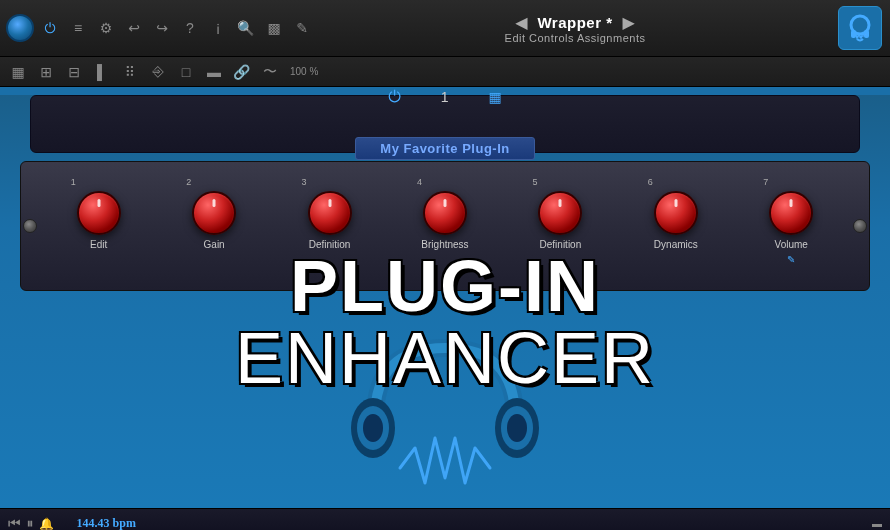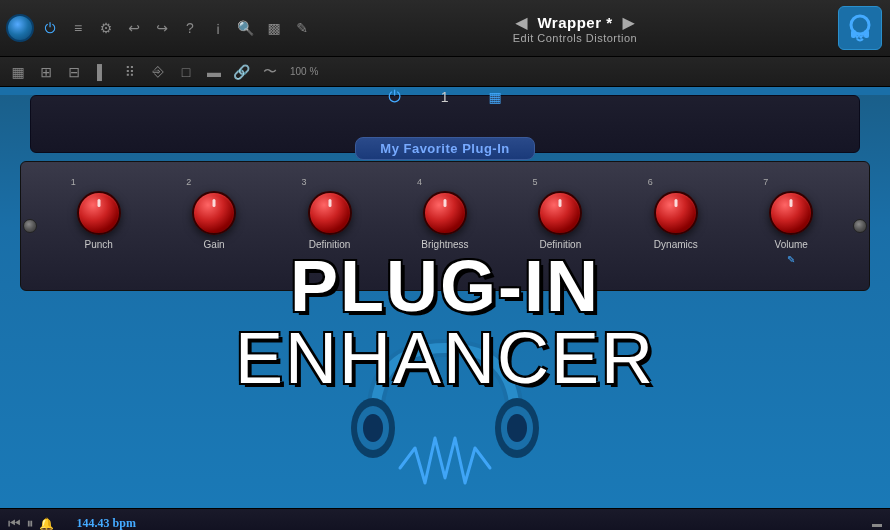--- a/index.html
+++ b/index.html
@@ -166,21 +166,21 @@
     }
 
     .header-calendar {
       color: #4af;
       font-size: 14px;
     }
 
     .plugin-name-display {
       background: linear-gradient(180deg, #2a4a8a 0%, #1a3a7a 100%);
       border: 1px solid #3a5a9a;
-      border-radius: 8px;
+      border-radius: 3px;
       padding: 3px 24px;
       color: #7af;
       font-size: 13px;
       font-weight: bold;
       letter-spacing: 0.5px;
       margin-top: 27px;
     }
 
     
     .plugin-unit {
@@ -364,21 +364,21 @@
     <div class="toolbar-icon">▩</div>
     <div class="toolbar-icon">✎</div>
   </div>
 
   <div class="toolbar-center">
     <div class="wrapper-nav">
       <span class="nav-arrow">◀</span>
       <span class="wrapper-title">Wrapper *</span>
       <span class="nav-arrow">▶</span>
     </div>
-    <div class="wrapper-subtitle">Edit Controls Distortion</div>
+    <div class="wrapper-subtitle">Edit Controls Assignments</div>
   </div>
 
   <div class="toolbar-right">
     <div class="headphone-logo">
       <svg width="32" height="32" viewBox="0 0 32 32">
         <circle cx="16" cy="13" r="9" fill="none" stroke="#4af" stroke-width="3"></circle>
         <rect x="7" y="18" width="5" height="8" rx="2" fill="#4af"></rect>
         <rect x="20" y="18" width="5" height="8" rx="2" fill="#4af"></rect>
         <path d="M13 27 Q16 30 19 27" fill="none" stroke="#4af" stroke-width="2"></path>
         <path d="M10 22 Q16 28 22 22" fill="none" stroke="#5af" stroke-width="1.5" opacity="0.7"></path>
@@ -416,21 +416,21 @@
 
   <div class="plugin-unit">
     <div class="plugin-unit-side left">
       <div class="side-knob"></div>
     </div>
     <div class="knobs-row">
 
       <div class="knob-group">
         <span class="knob-number">1</span>
         <div class="red-knob"></div>
-        <span class="knob-label">Punch</span>
+        <span class="knob-label">Edit</span>
       </div>
 
       <div class="knob-group">
         <span class="knob-number">2</span>
         <div class="red-knob"></div>
         <span class="knob-label">Gain</span>
       </div>
 
       <div class="knob-group">
         <span class="knob-number">3</span>

